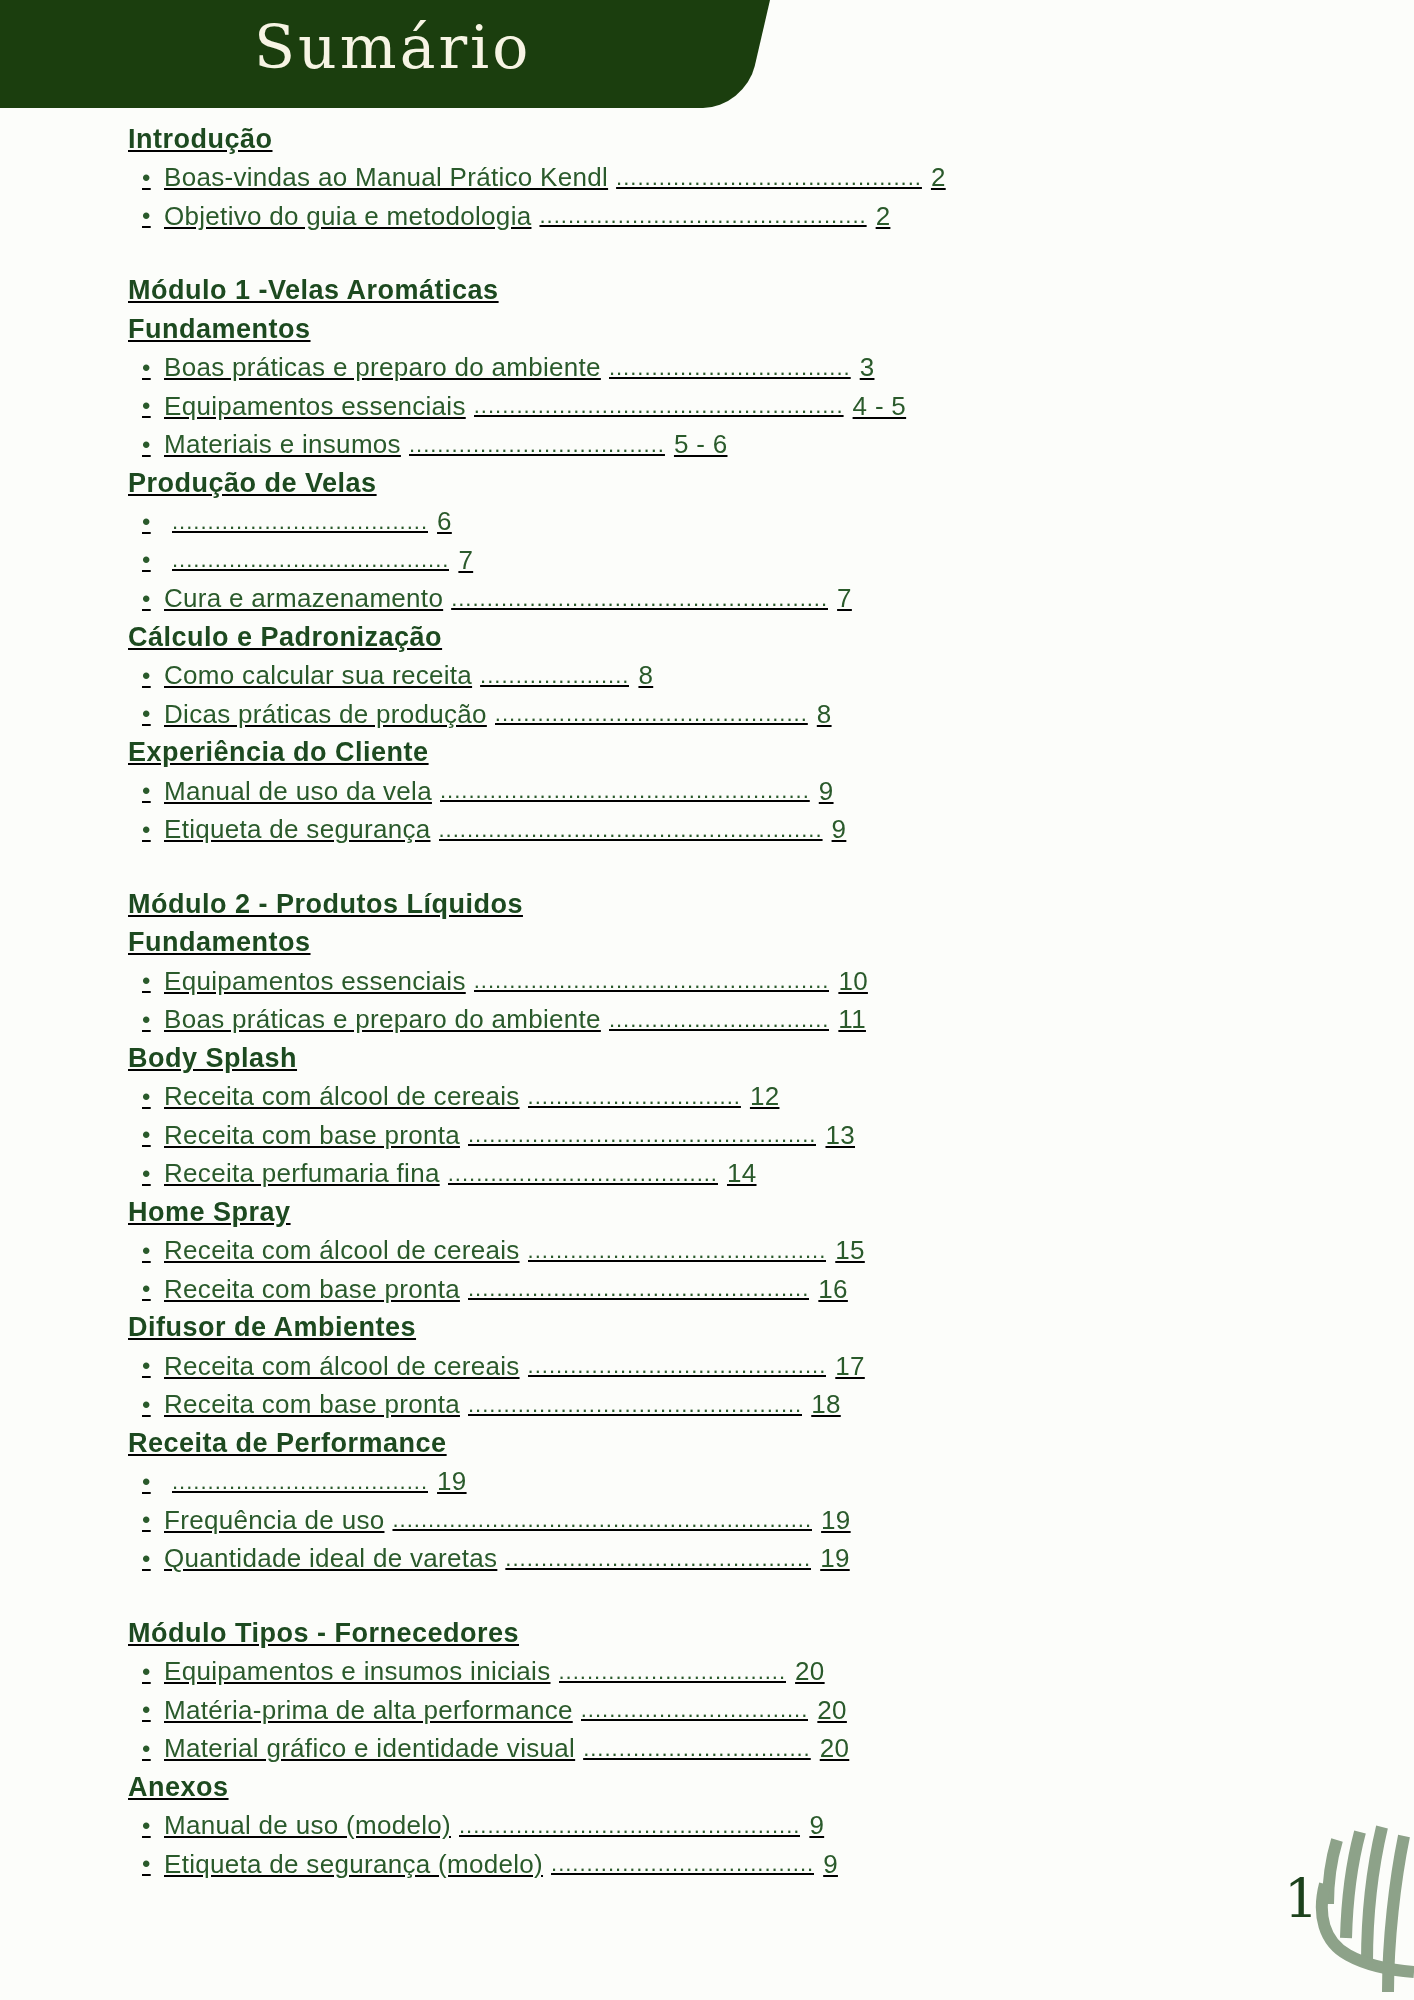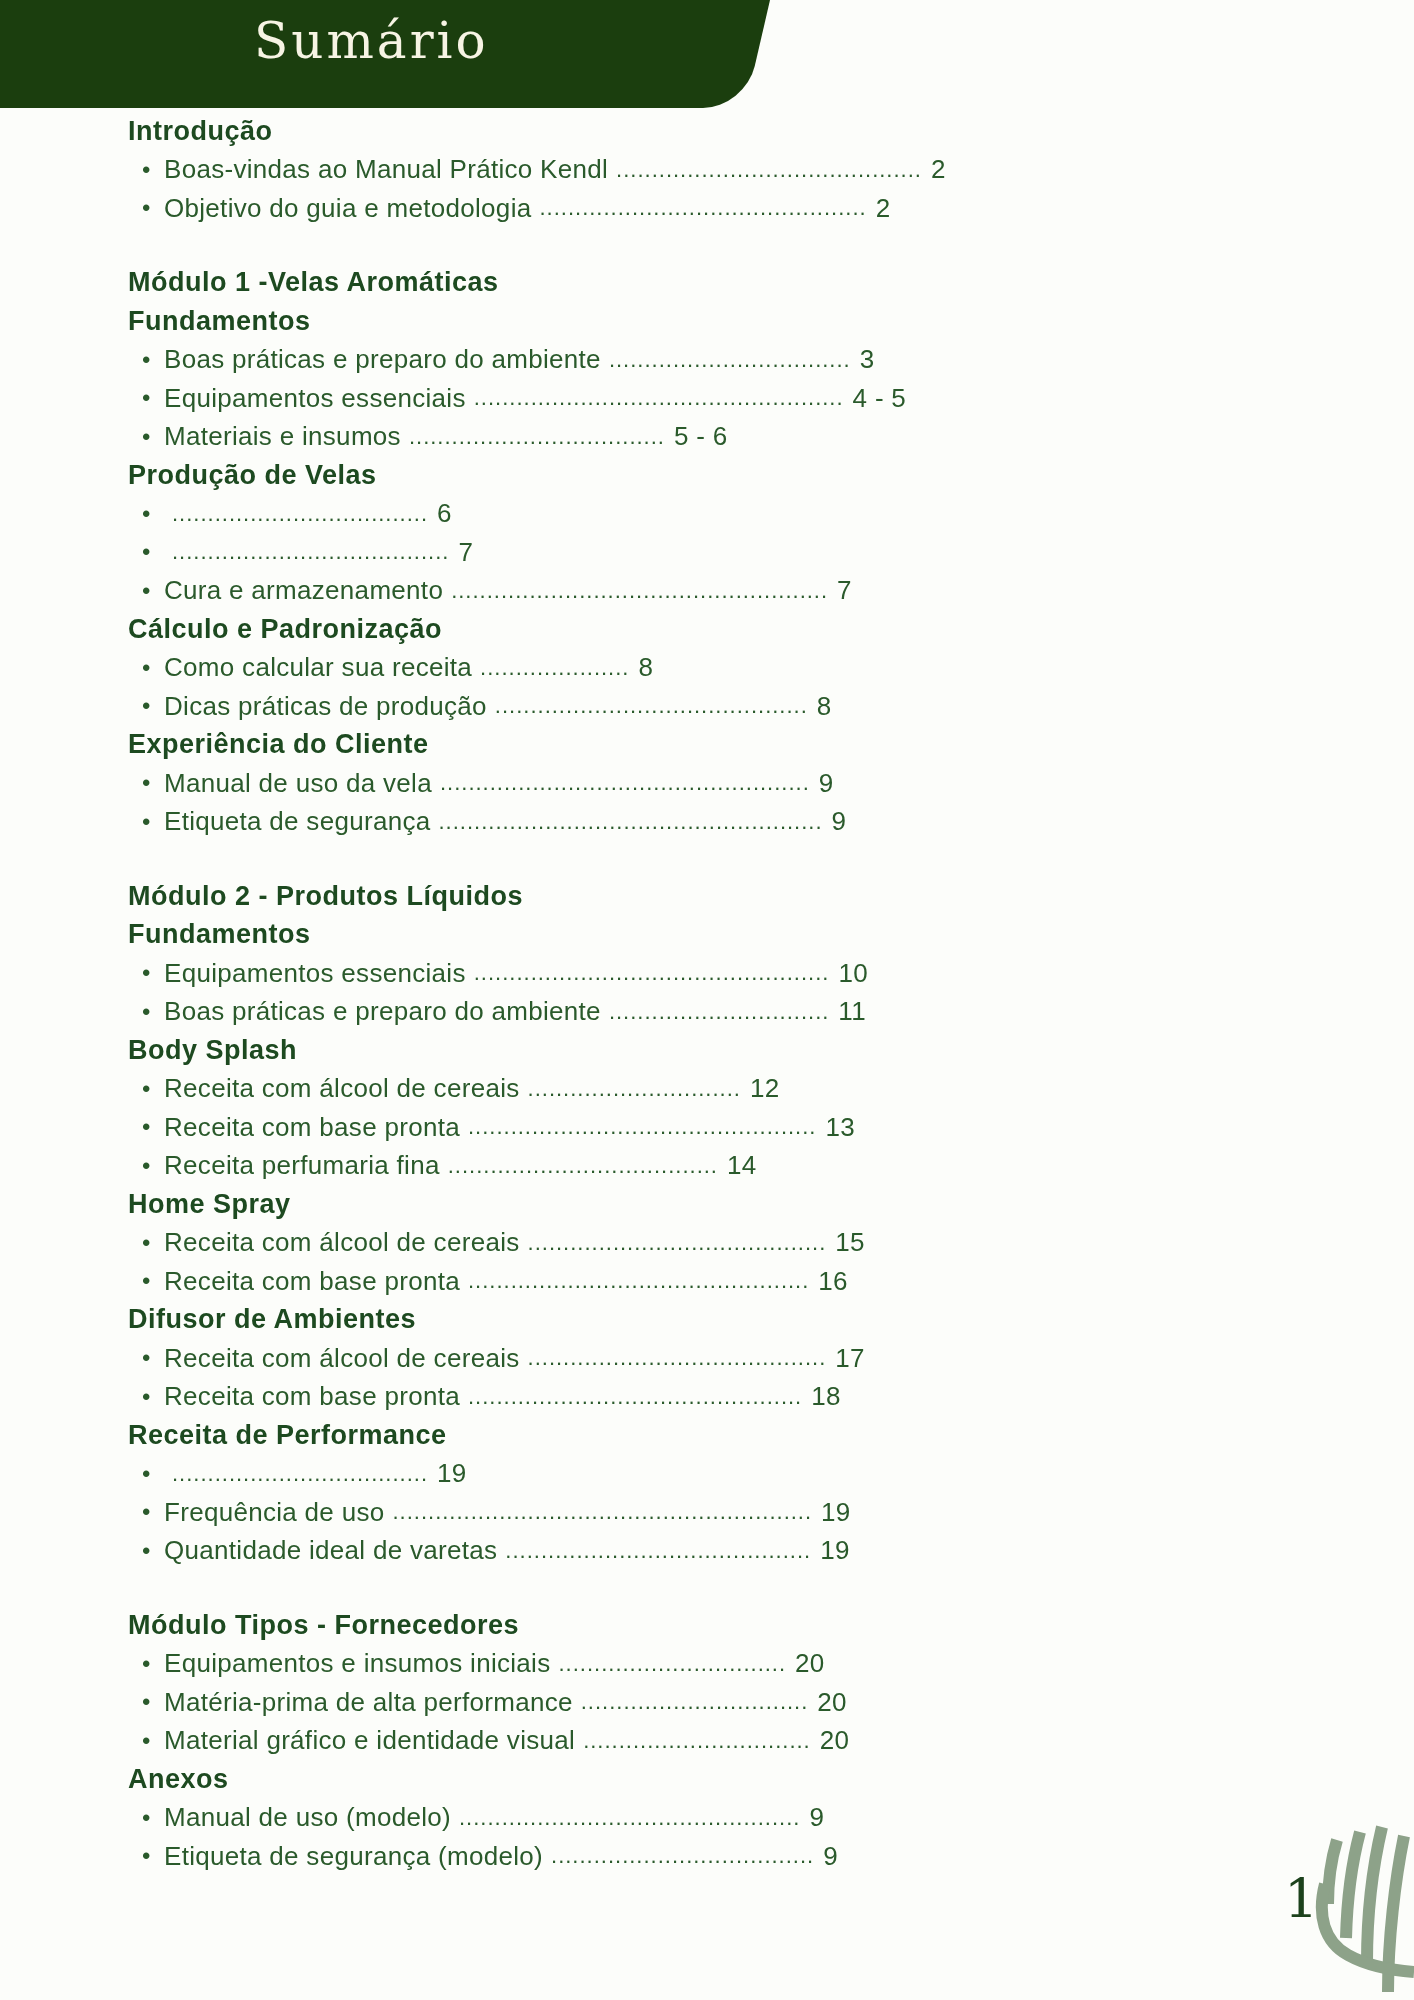--- a/index.html
+++ b/index.html
@@ -24,28 +24,29 @@
     position:absolute;top:0;left:-70px;
     width:840px;height:108px;
     background:var(--banner-bg);
     border-radius:0 0 42px 0;
     transform:skewX(-13deg);
     transform-origin:100% 0;
   }
   .banner-title{
     position:absolute;top:12px;left:254px;
     font-family:"DejaVu Serif", serif;
-    font-size:50px;font-weight:400;
+    font-size:60px;font-weight:400;
     letter-spacing:3px;
     color:var(--banner-text);
   }
   
   .toc{
-    position:absolute;top:112px;left:128px;
+    position:absolute;top:120px;left:128px;
     width:1030px;
+    text-decoration:underline;
   }
   .row{
     height:38.5px;
     display:flex;align-items:center;
     white-space:nowrap;
   }
   .row.heading{
     font-size:27px;font-weight:bold;
     letter-spacing:0.5px;
     color:var(--heading-color);

